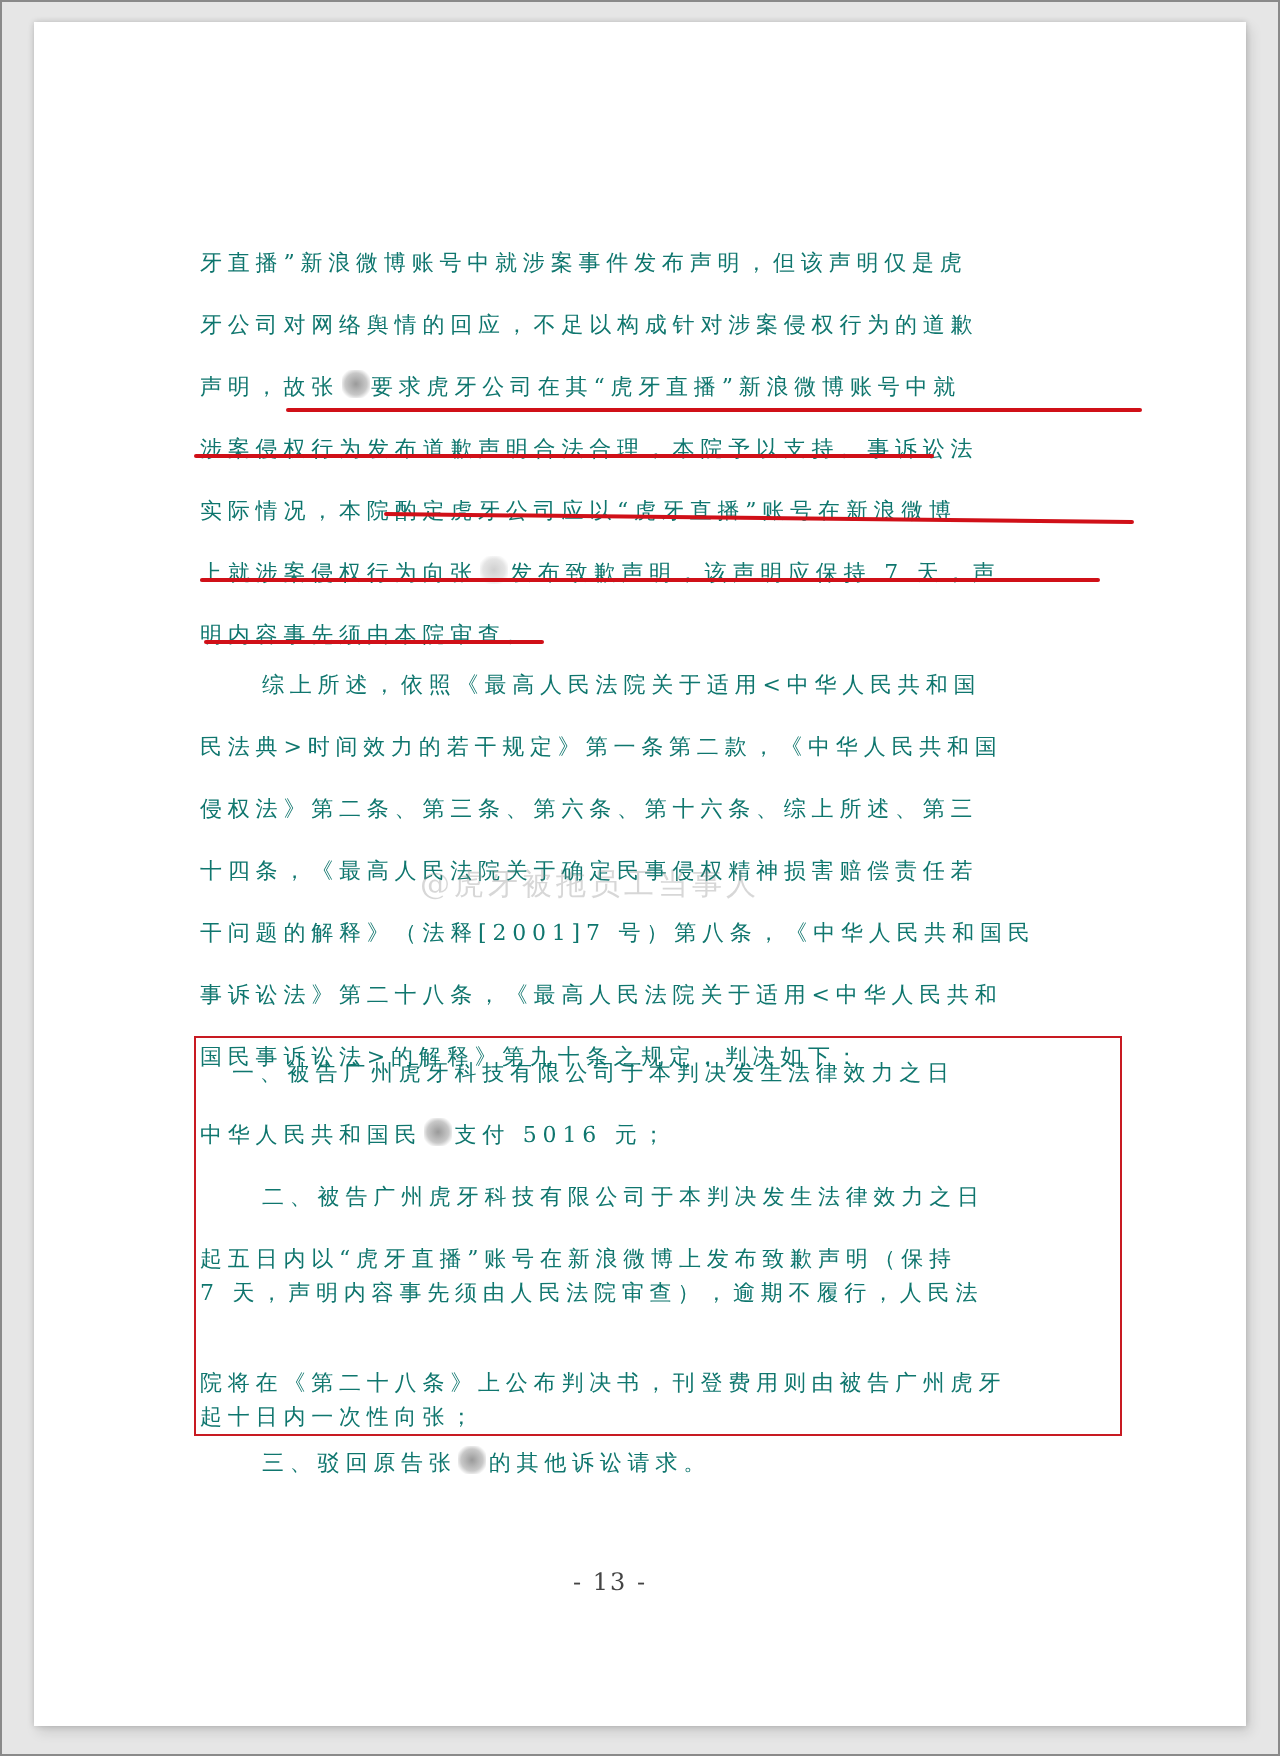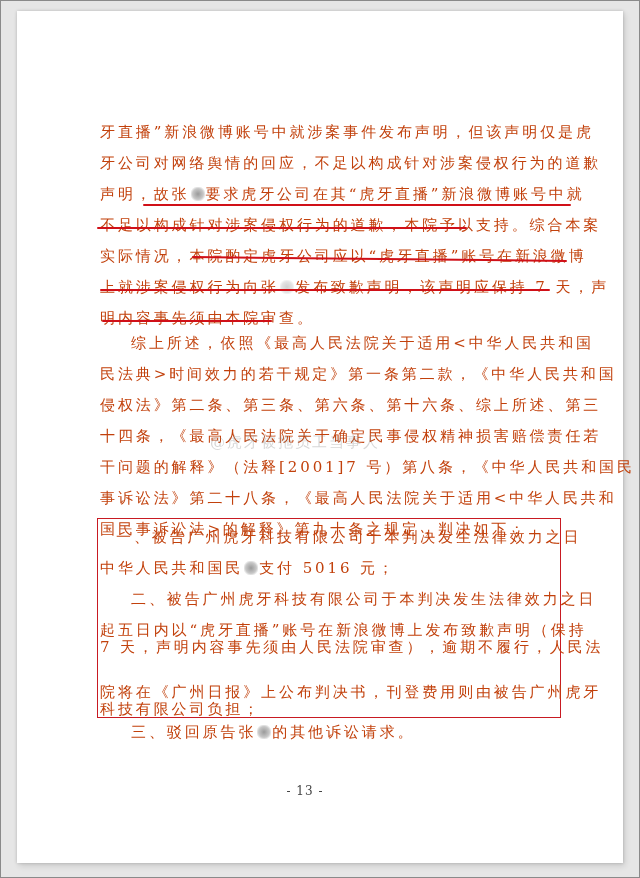--- a/index.html
+++ b/index.html
@@ -9,39 +9,39 @@
     font-family: "DejaVu Serif", "Liberation Serif", serif;
   }
   .frame { position:absolute; left:0; top:0; width:638px; height:876px; border:1px solid #8a8a8a; background:#e6e6e6; }
   .page {
     position:absolute; left:17px; top:11px; width:606px; height:852px;
     background:#ffffff;
     box-shadow: 0 0 3px rgba(0,0,0,0.18), 2px 3px 6px rgba(0,0,0,0.12);
   }
   .line {
     position:absolute; left:100px; white-space:nowrap;
-    font-size:15px; color:#c2410c; letter-spacing:2.9px; line-height:20px;
+    font-size:11px; color:#0f766e; letter-spacing:2.9px; line-height:20px;
   }
   .ul { position:absolute; height:2px; background:#d01018; border-radius:1px; }
   .redbox { position:absolute; left:97px; top:518px; width:464px; height:200px; border:1.5px solid #c81a22; box-sizing:border-box; }
   .blur { display:inline-block; width:14px; height:14px; background:radial-gradient(circle,#9a9a9a 0%,#c8c8c8 55%,rgba(255,255,255,0) 80%); vertical-align:-2px; margin:0 1px; }
   .blur.light { background:radial-gradient(circle,#d0d0d0 0%,#e4e4e4 55%,rgba(255,255,255,0) 80%); }
   .watermark { position:absolute; left:210px; top:433px; font-size:15px; color:rgba(140,140,140,0.35); letter-spacing:2px; white-space:nowrap; }
   .pageno { position:absolute; left:0; width:610px; top:784px; text-align:center; font-size:12px; color:#444; letter-spacing:1px; }
 </style>
 </head>
 <body>
 
 <div class="frame"></div>
 <div class="page"></div>
 
 <div class="line" style="top:122px">牙直播”新浪微博账号中就涉案事件发布声明，但该声明仅是虎</div>
 <div class="line" style="top:153px">牙公司对网络舆情的回应，不足以构成针对涉案侵权行为的道歉</div>
 <div class="line" style="top:184px"><span>声明，故张</span><span class="blur"></span><span>要求虎牙公司在其“虎牙直播”新浪微博账号中就</span></div>
-<div class="line" style="top:215px">不足以构成针对涉案侵权行为的道歉，本院予以支持。综合本案</div>
+<div class="line" style="top:215px">涉案侵权行为发布道歉声明合法合理，本院予以支持。事诉讼法</div>
 <div class="line" style="top:246px">实际情况，本院酌定虎牙公司应以“虎牙直播”账号在新浪微博</div>
 <div class="line" style="top:277px"><span>上就涉案侵权行为向张</span><span class="blur light"></span><span>发布致歉声明，该声明应保持 7 天，声</span></div>
 <div class="line" style="top:308px">明内容事先须由本院审查。</div>
 
 <div class="ul" style="left:143px; top:204px; width:428px;"></div>
 <div class="ul" style="left:97px;  top:227px; width:370px;"></div>
 <div class="ul" style="left:192px; top:258px; width:375px; transform:rotate(0.6deg);"></div>
 <div class="ul" style="left:100px; top:289px; width:450px;"></div>
 <div class="ul" style="left:102px; top:320px; width:170px;"></div>
 
@@ -54,19 +54,19 @@
 <div class="line" style="top:519px">国民事诉讼法&gt;的解释》第九十条之规定，判决如下：</div>
 
 <div class="watermark">@虎牙被拖员工当事人</div>
 
 <div class="redbox"></div>
 <div class="line" style="left:116px; top:527px">一、被告广州虎牙科技有限公司于本判决发生法律效力之日</div>
 <div class="line" style="top:558px"><span>中华人民共和国民</span><span class="blur"></span><span>支付 5016 元；</span></div>
 <div class="line" style="left:131px; top:589px">二、被告广州虎牙科技有限公司于本判决发生法律效力之日</div>
 <div class="line" style="top:620px">起五日内以“虎牙直播”账号在新浪微博上发布致歉声明（保持</div>
 <div class="line" style="top:637px">7 天，声明内容事先须由人民法院审查），逾期不履行，人民法</div>
-<div class="line" style="top:682px">院将在《广州日报》上公布判决书，刊登费用则由被告广州虎牙</div>
+<div class="line" style="top:682px">院将在《第二十八条》上公布判决书，刊登费用则由被告广州虎牙</div>
 
-<div class="line" style="top:699px">科技有限公司负担；</div>
+<div class="line" style="top:699px">起十日内一次性向张；</div>
 
 <div class="line" style="left:131px; top:722px"><span>三、驳回原告张</span><span class="blur"></span><span>的其他诉讼请求。</span></div>
 
 <div class="pageno">- 13 -</div>
 
 </body></html>

